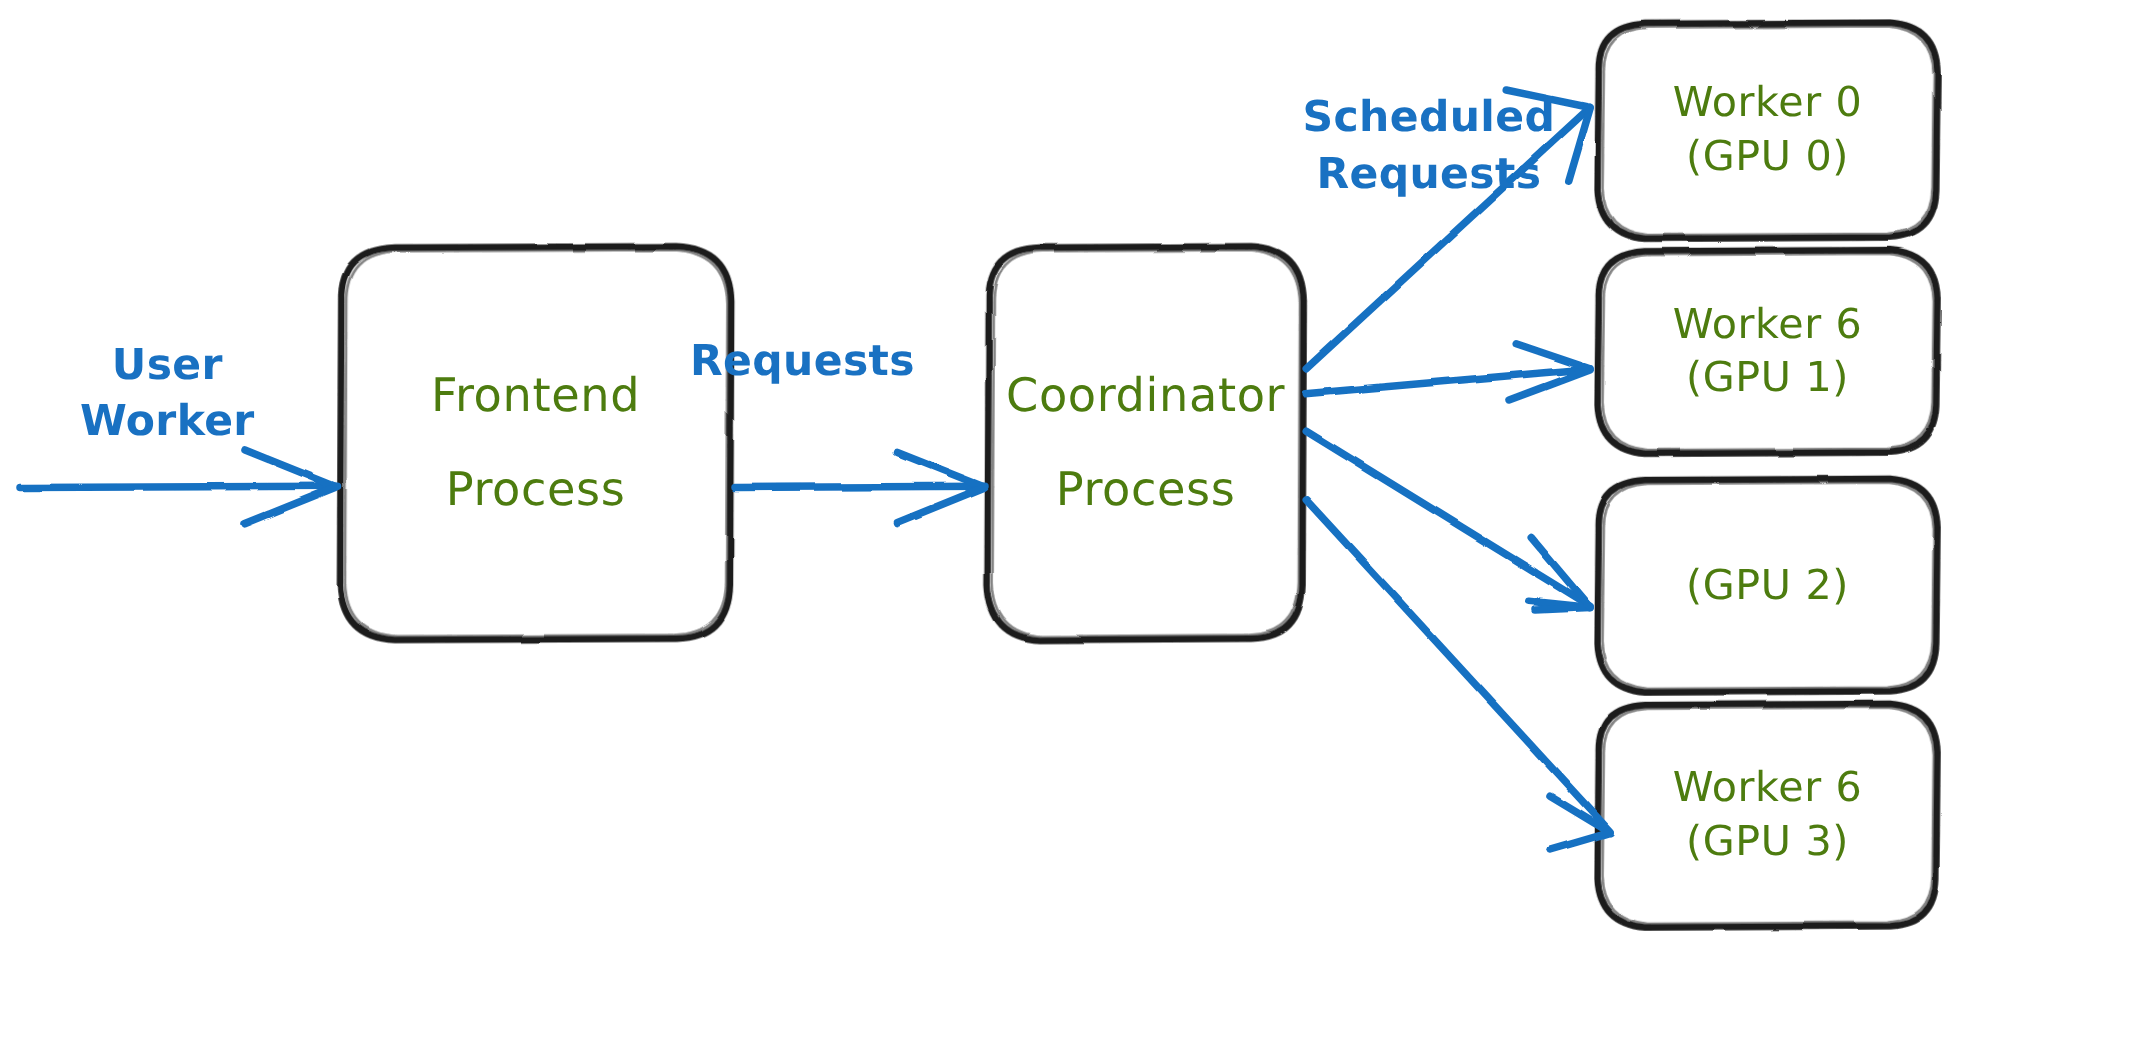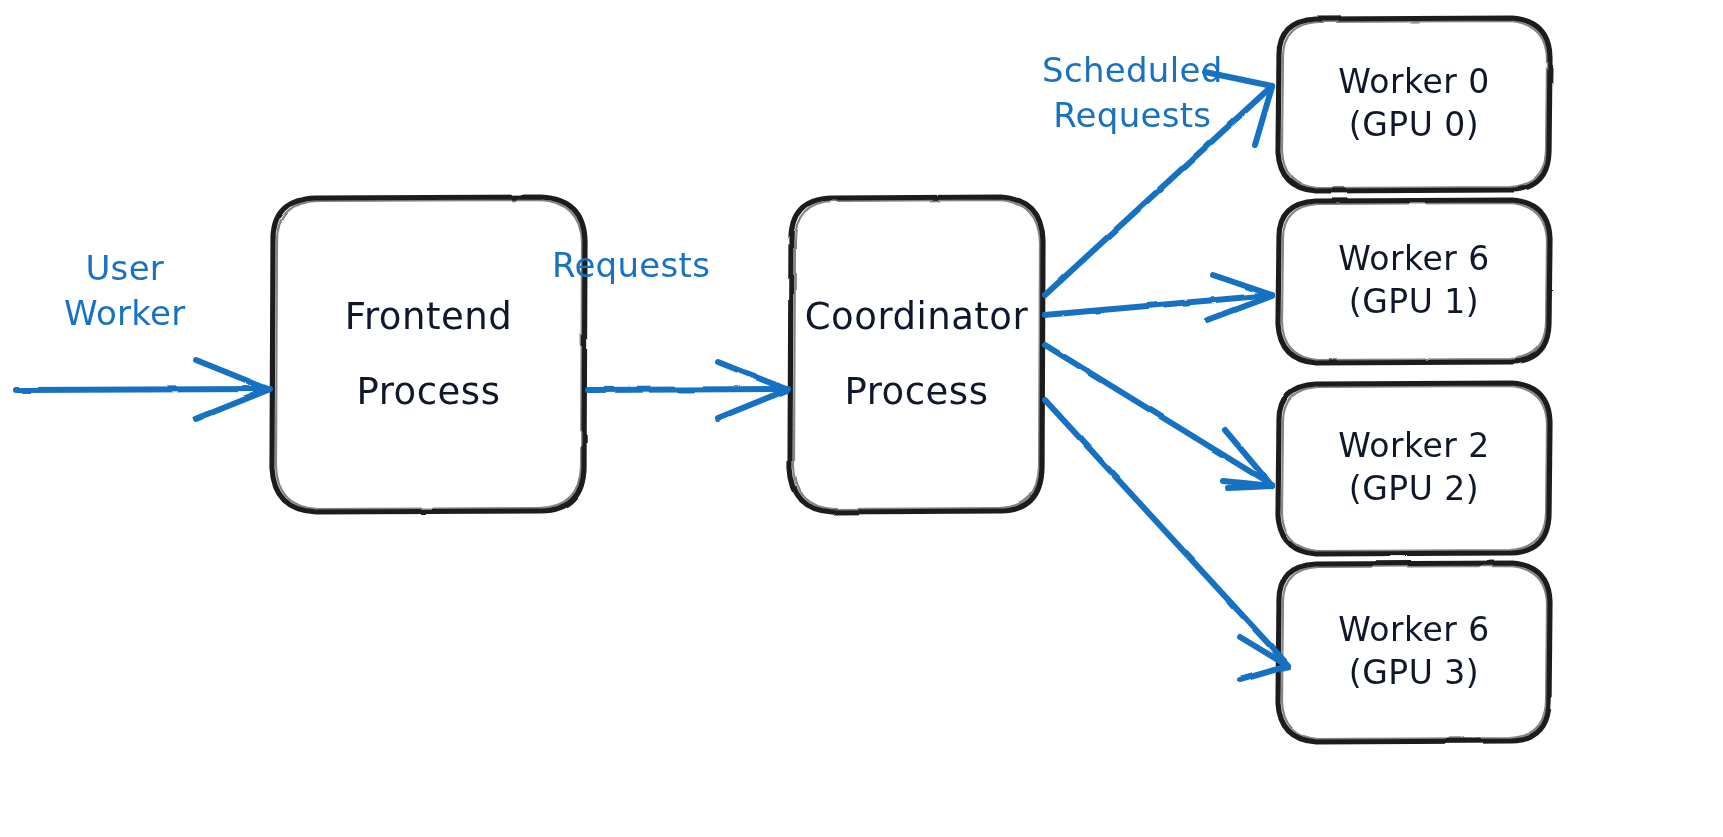--- a/index.html
+++ b/index.html
@@ -24,46 +24,47 @@
     height: 837px;
     pointer-events: none;
   }
   .node {
     position: absolute;
     display: flex;
     flex-direction: column;
     align-items: center;
     justify-content: center;
     text-align: center;
-    color: #0f172a;
+    color: #4d7c0f;
     letter-spacing: 0.5px;
     line-height: 1.30;
     z-index: 3;
   }
   .node .line1, .node .line2 {
     display: block;
     white-space: nowrap;
   }
   .node-process {
     font-size: 37px;
     gap: 26px;
   }
   .node-worker {
     font-size: 33px;
   }
   .edge-label {
     position: absolute;
     color: #1971c2;
     font-size: 34px;
-    font-weight: 400;
+    font-weight: 700;
     line-height: 1.32;
     text-align: center;
     letter-spacing: 0.3px;
     z-index: 4;
     white-space: nowrap;
+    margin-top: 24px;
   }
   .edge-label .l1, .edge-label .l2 { display: block; }
   .hand {
     font-family: "DejaVu Sans", sans-serif;
     font-style: normal;
   }
 </style>
 </head>
 <body>
 
@@ -169,21 +170,20 @@
     <span class="line1">Worker 0</span>
     <span class="line2">(GPU 0)</span>
   </div>
 
   <div class="node node-worker hand" style="left:1278px; top:200px; width:272px; height:162px;">
     <span class="line1">Worker 6</span>
     <span class="line2">(GPU 1)</span>
   </div>
 
   <div class="node node-worker hand" style="left:1278px; top:383px; width:272px; height:170px;">
-    <span class="line1">Worker 2</span>
     <span class="line2">(GPU 2)</span>
   </div>
 
   <div class="node node-worker hand" style="left:1278px; top:563px; width:272px; height:178px;">
     <span class="line1">Worker 6</span>
     <span class="line2">(GPU 3)</span>
   </div>
 
   <div class="edge-label hand" style="left:64px; top:246px;">
     <span class="l1">User</span>

